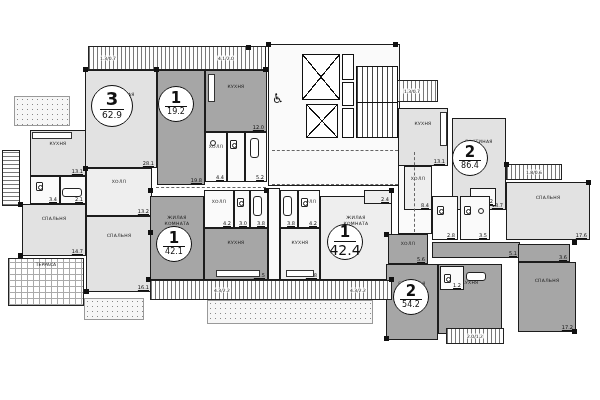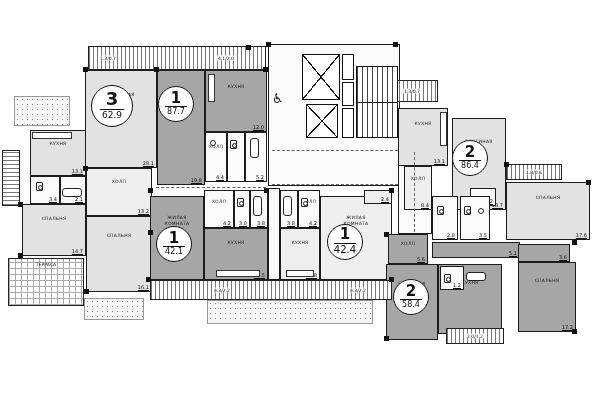--- a/index.html
+++ b/index.html
@@ -244,37 +244,37 @@
     <div class="fix toilet" style="left: 464px; top: 206px;"></div>
     <div class="fix sink" style="left: 478px; top: 208px;"></div>
     <div class="fix toilet" style="left: 444px; top: 274px;"></div>
     <div class="fix tub_h" style="left: 466px; top: 272px;"></div>
     <div class="badge" style="left: 91px; top: 85px; width: 42px; height: 42px;">
       <div class="bnum" style="font-size: 18px;">3</div>
       <div class="barea" style="font-size: 9px;">62.9</div>
     </div>
     <div class="badge" style="left: 158px; top: 86px; width: 36px; height: 36px;">
       <div class="bnum" style="font-size: 15px;">1</div>
-      <div class="barea" style="font-size: 8px;">87.7</div>
+      <div class="barea" style="font-size: 8px;">19.2</div>
     </div>
     <div class="badge" style="left: 156px; top: 226px; width: 36px; height: 36px;">
       <div class="bnum" style="font-size: 15px;">1</div>
       <div class="barea" style="font-size: 8px;">42.1</div>
     </div>
     <div class="badge" style="left: 327px; top: 224px; width: 36px; height: 36px;">
       <div class="bnum" style="font-size: 15px;">1</div>
-      <div class="barea" style="font-size: 10px;">42.4</div>
+      <div class="barea" style="font-size: 14px;">42.4</div>
     </div>
     <div class="badge" style="left: 452px; top: 140px; width: 36px; height: 36px;">
       <div class="bnum" style="font-size: 15px;">2</div>
       <div class="barea" style="font-size: 8px;">86.4</div>
     </div>
     <div class="badge" style="left: 393px; top: 279px; width: 36px; height: 36px;">
       <div class="bnum" style="font-size: 15px;">2</div>
-      <div class="barea" style="font-size: 8px;">58.4</div>
+      <div class="barea" style="font-size: 8px;">54.2</div>
     </div>
     <div class="dim" style="left: 108px; top: 58px;">1.3/0.7</div>
     <div class="dim" style="left: 226px; top: 58px;">4.1/2.0</div>
     <div class="dim" style="left: 412px; top: 91px;">1.3/0.7</div>
     <div class="dim" style="left: 222px; top: 290px;">4.3/2.2</div>
     <div class="dim" style="left: 358px; top: 290px;">4.3/2.2</div>
     <div class="dim" style="left: 534px; top: 172px;">1.8/0.6</div>
     <div class="dim" style="left: 475px; top: 336px;">2.0/1.2</div>
   </div>
 

